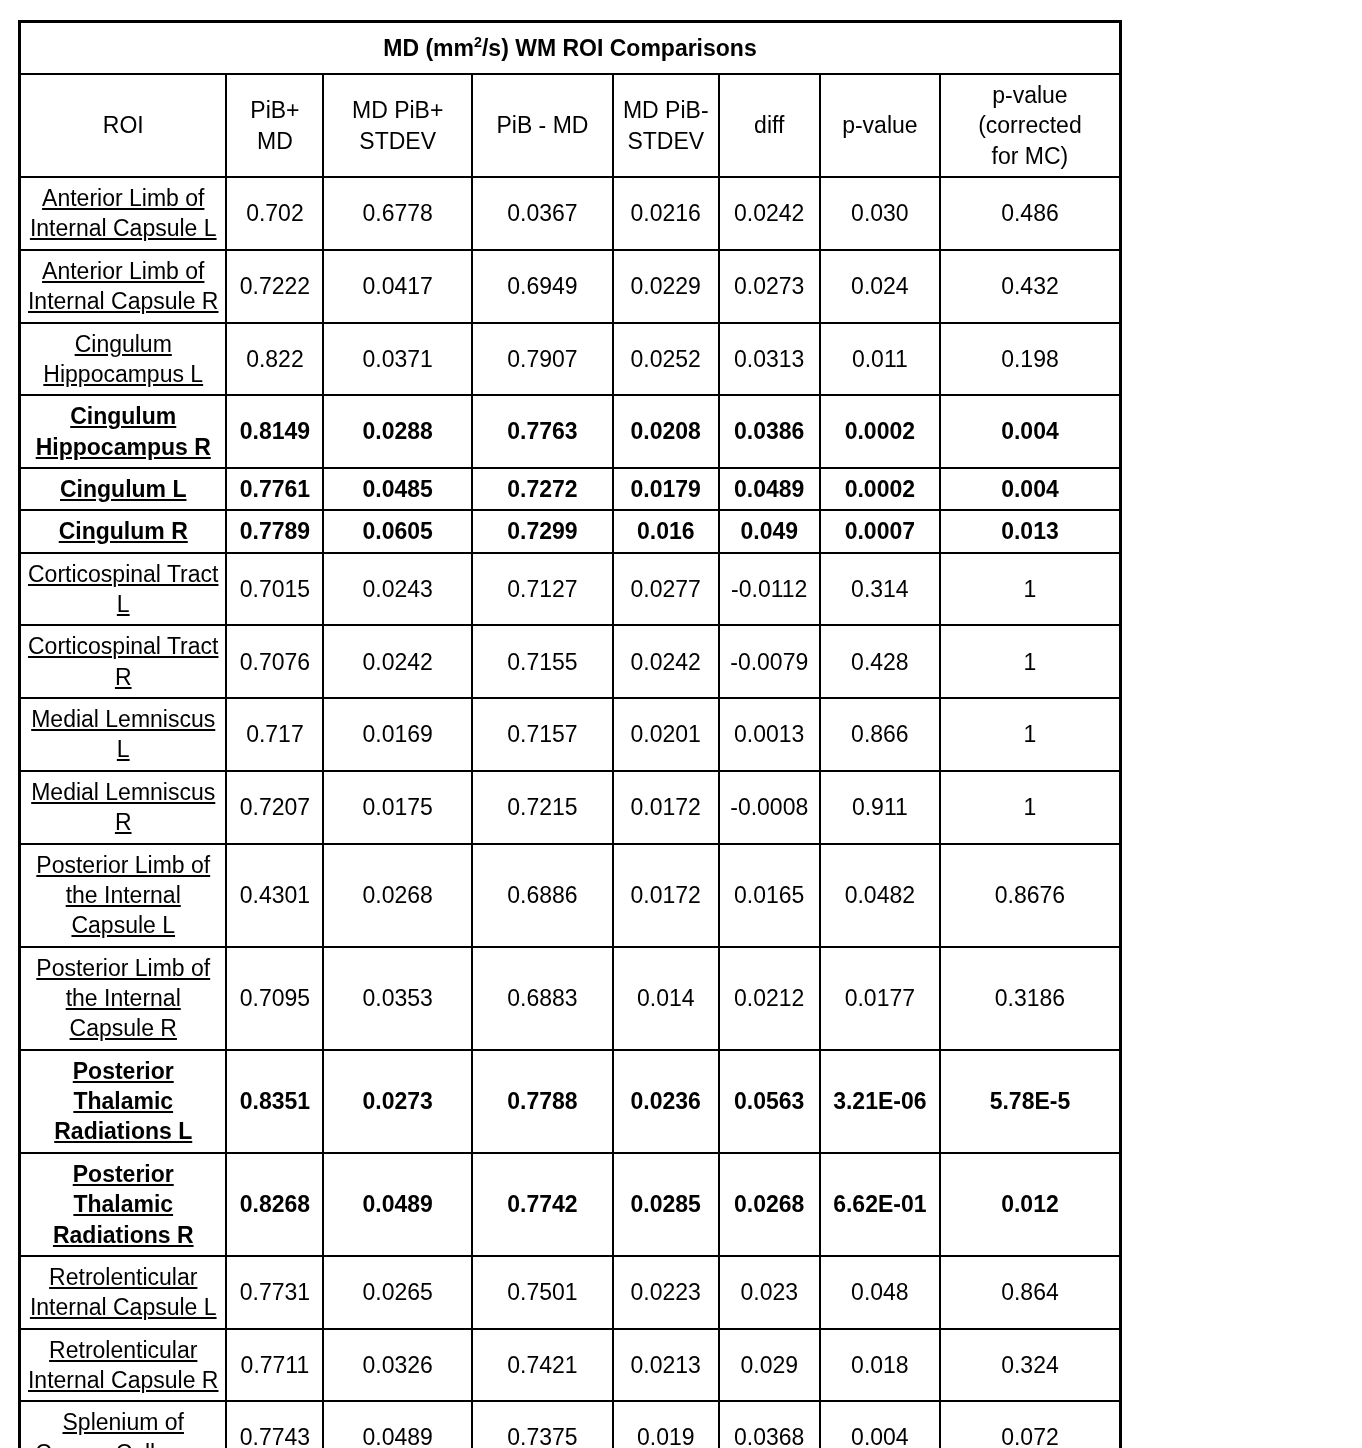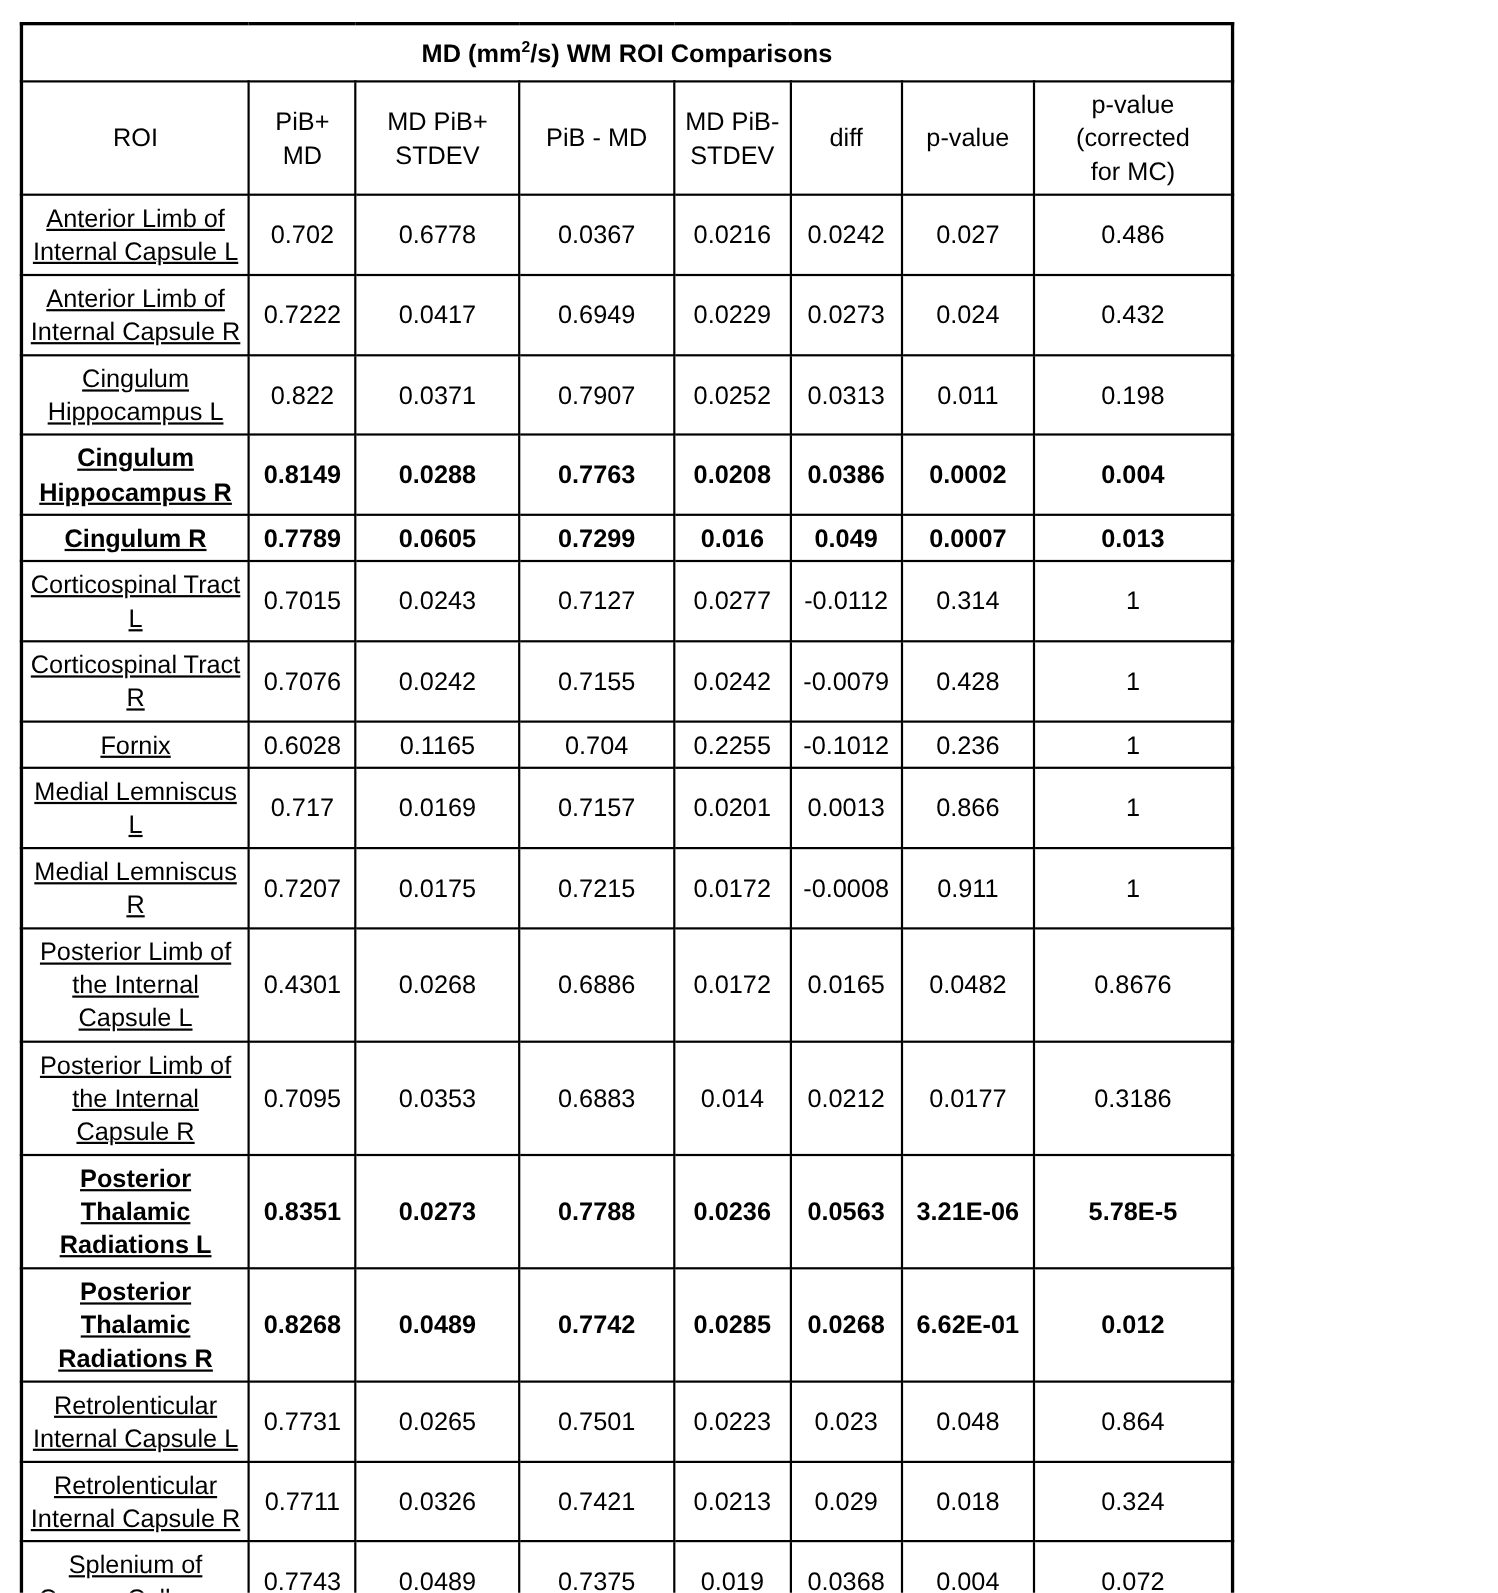--- a/index.html
+++ b/index.html
@@ -93,21 +93,21 @@
     </thead>
     <tbody id="table-body">
         <tr>
           <td class="roi-cell">Anterior Limb of
 Internal Capsule L</td>
           <td class="value-cell">0.702</td>
           <td class="value-cell">0.6778</td>
           <td class="value-cell">0.0367</td>
           <td class="value-cell">0.0216</td>
           <td class="value-cell">0.0242</td>
-          <td class="value-cell">0.027</td>
+          <td class="value-cell">0.030</td>
           <td class="value-cell">0.486</td>
         </tr>
         <tr>
           <td class="roi-cell">Anterior Limb of
 Internal Capsule R</td>
           <td class="value-cell">0.7222</td>
           <td class="value-cell">0.0417</td>
           <td class="value-cell">0.6949</td>
           <td class="value-cell">0.0229</td>
           <td class="value-cell">0.0273</td>
@@ -130,20 +130,30 @@
 Hippocampus R</td>
           <td class="value-cell">0.8149</td>
           <td class="value-cell">0.0288</td>
           <td class="value-cell">0.7763</td>
           <td class="value-cell">0.0208</td>
           <td class="value-cell">0.0386</td>
           <td class="value-cell">0.0002</td>
           <td class="value-cell">0.004</td>
         </tr>
         <tr class="bold-row">
+          <td class="roi-cell">Cingulum L</td>
+          <td class="value-cell">0.7761</td>
+          <td class="value-cell">0.0485</td>
+          <td class="value-cell">0.7272</td>
+          <td class="value-cell">0.0179</td>
+          <td class="value-cell">0.0489</td>
+          <td class="value-cell">0.0002</td>
+          <td class="value-cell">0.004</td>
+        </tr>
+        <tr class="bold-row">
           <td class="roi-cell">Cingulum R</td>
           <td class="value-cell">0.7789</td>
           <td class="value-cell">0.0605</td>
           <td class="value-cell">0.7299</td>
           <td class="value-cell">0.016</td>
           <td class="value-cell">0.049</td>
           <td class="value-cell">0.0007</td>
           <td class="value-cell">0.013</td>
         </tr>
         <tr>
@@ -159,30 +169,20 @@
         </tr>
         <tr>
           <td class="roi-cell">Corticospinal Tract
 R</td>
           <td class="value-cell">0.7076</td>
           <td class="value-cell">0.0242</td>
           <td class="value-cell">0.7155</td>
           <td class="value-cell">0.0242</td>
           <td class="value-cell">-0.0079</td>
           <td class="value-cell">0.428</td>
-          <td class="value-cell">1</td>
-        </tr>
-        <tr>
-          <td class="roi-cell">Fornix</td>
-          <td class="value-cell">0.6028</td>
-          <td class="value-cell">0.1165</td>
-          <td class="value-cell">0.704</td>
-          <td class="value-cell">0.2255</td>
-          <td class="value-cell">-0.1012</td>
-          <td class="value-cell">0.236</td>
           <td class="value-cell">1</td>
         </tr>
         <tr>
           <td class="roi-cell">Medial Lemniscus
 L</td>
           <td class="value-cell">0.717</td>
           <td class="value-cell">0.0169</td>
           <td class="value-cell">0.7157</td>
           <td class="value-cell">0.0201</td>
           <td class="value-cell">0.0013</td>

